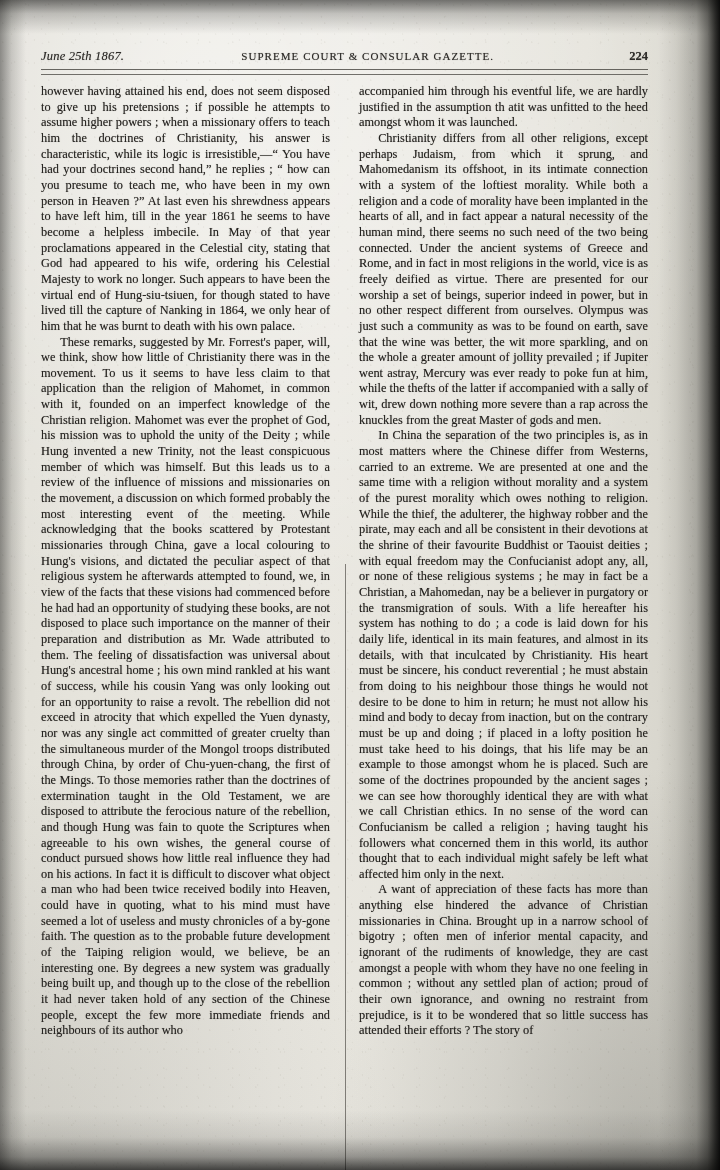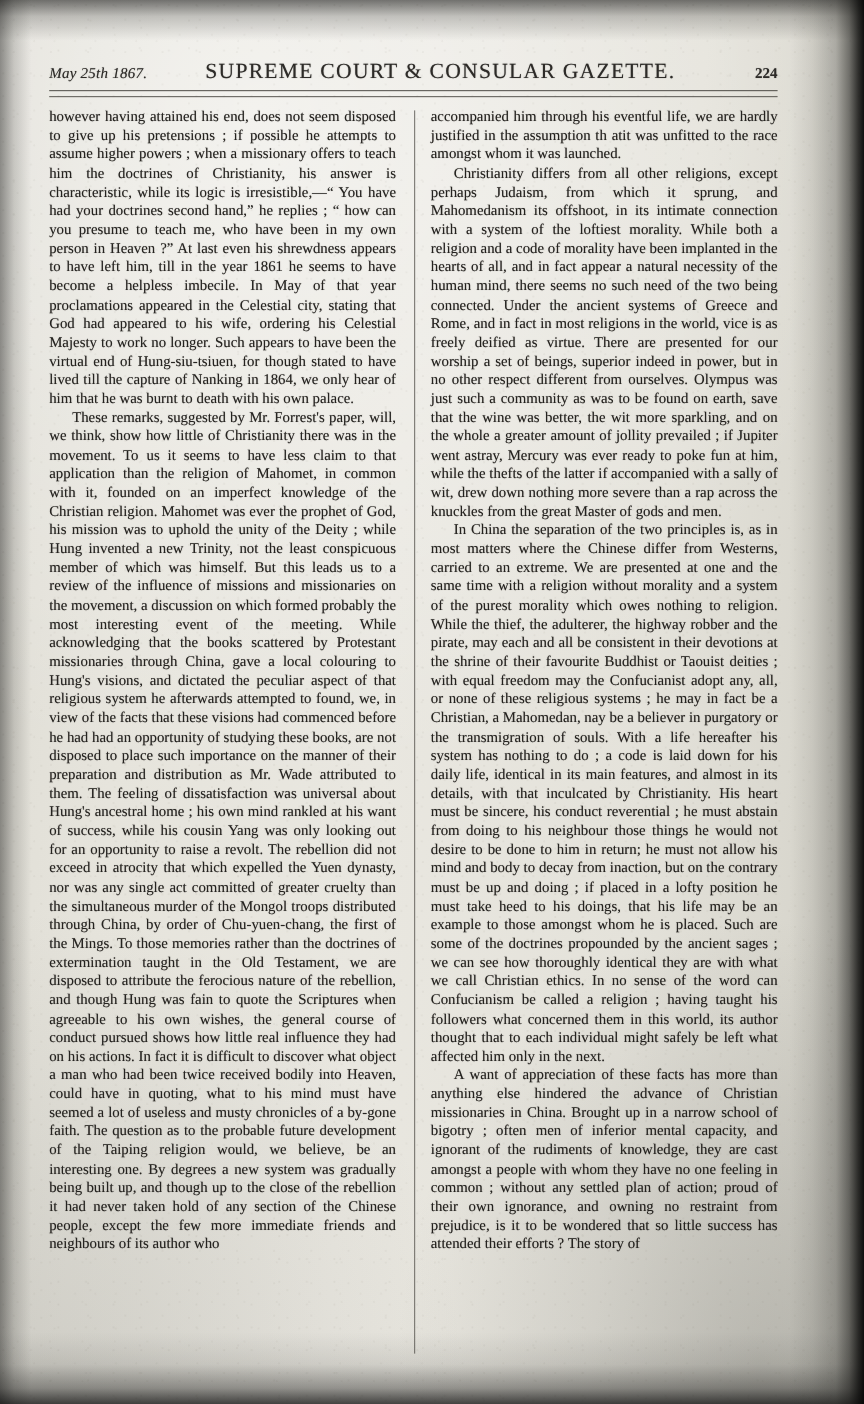--- a/index.html
+++ b/index.html
@@ -106,21 +106,21 @@
     color: #2d2b28;
   }
   #issue-date {
     font-style: italic;
     font-size: 12.5px;
     letter-spacing: 0.2px;
     white-space: nowrap;
     text-shadow: 0 0 0.8px rgba(60,58,54,0.55);
   }
   #masthead-title {
-    font-size: 18px;
+    font-size: 11px;
     letter-spacing: 1.05px;
     white-space: nowrap;
     margin-left: -18px;
     text-shadow: 0 0 0.9px rgba(60,58,54,0.6);
   }
   #page-number {
     font-size: 12.5px;
     font-weight: bold;
     white-space: nowrap;
     text-shadow: 0 0 0.8px rgba(60,58,54,0.55);
@@ -134,20 +134,21 @@
     border-top: 1.3px solid #4a4843;
     border-bottom: 1px solid #55534e;
     opacity: 0.82;
   }
 
   
   #columns {
     display: flex;
     margin-top: 9px;
     width: 100%;
+    align-items: center;
   }
   .column {
     width: 289px;
     color: #262421;
     font-size: 12.35px;
     line-height: 15.65px;
     text-align: justify;
     text-justify: inter-word;
     hyphens: none;
     text-shadow: 0 0 0.75px rgba(55,52,48,0.5);
@@ -184,40 +185,40 @@
 </head>
 <body>
 
 <div id="scan-page">
 
   <div id="paper-grain"></div>
 
   <div id="type-area">
 
     <div id="running-head">
-      <div id="issue-date">May 25th 1867.</div>
+      <div id="issue-date">June 25th 1867.</div>
       <div id="masthead-title">SUPREME COURT &amp; CONSULAR GAZETTE.</div>
       <div id="page-number">224</div>
     </div>
 
     <div id="head-rule"></div>
 
     <div id="columns">
 
       <div class="column" id="col-left">
         <p class="no-indent">however having attained his end, does not seem disposed to give up his pretensions ; if possible he attempts to assume higher powers ; when a missionary offers to teach him the doctrines of Christianity, his answer is characteristic, while its logic is irresistible,—“ You have had your doctrines second hand,” he replies ; “ how can you presume to teach me, who have been in my own person in Heaven ?”   At last even his shrewdness appears to have left him, till in the year 1861 he seems to have become a helpless imbecile. In May of that year proclamations appeared in the Celestial city, stating that God had appeared to his wife, ordering his Celestial Majesty to work no longer.  Such appears to have been the virtual end of Hung-siu-tsiuen, for though stated to have lived till the capture of Nanking in 1864, we only hear of him that he was burnt to death with his own palace.</p>
         <p>These remarks, suggested by Mr. Forrest's paper, will, we think, show how little of Christianity there was in the movement.  To us it seems to have less claim to that application than the religion of Mahomet, in common with it, founded on an imperfect knowledge of the Christian religion.  Mahomet was ever the prophet of God, his mission was to uphold the unity of the Deity ; while Hung invented a new Trinity, not the least conspicuous member of which was himself.   But this leads us to a review of the influence of missions and missionaries on the movement, a discussion on which formed probably the most interesting event of the meeting. While acknowledging that the books scattered by Protestant missionaries through China, gave a local colouring to Hung's visions, and dictated the peculiar aspect of that religious system he afterwards attempted to found, we, in view of the facts that these visions had commenced before he had had an opportunity of studying these books, are not disposed to place such importance on the manner of their preparation and distribution as Mr. Wade attributed to them. The feeling of dissatisfaction was universal about Hung's ancestral home ; his own mind rankled at his want of success, while his cousin Yang was only looking out for an opportunity to raise a revolt.  The rebellion did not exceed in atrocity that which expelled the Yuen dynasty, nor was any single act committed of greater cruelty than the simultaneous murder of the Mongol troops distributed through China, by order of Chu-yuen-chang, the first of the Mings. To those memories rather than the doctrines of extermination taught in the Old Testament, we are disposed to attribute the ferocious nature of the rebellion, and though Hung was fain to quote the Scriptures when agreeable to his own wishes, the general course of conduct pursued shows how little real influence they had on his actions. In fact it is difficult to discover what object a man who had been twice received bodily into Heaven, could have in quoting, what to his mind must have seemed a lot of useless and musty chronicles of a by-gone faith.  The question as to the probable future development of the Taiping religion would, we believe, be an interesting one.  By degrees a new system was gradually being built up, and though up to the close of the rebellion it had never taken hold of any section of the Chinese people, except the few more immediate friends and neighbours of its author who</p>
       </div>
 
       <div id="column-gap">
         <div id="column-rule"></div>
       </div>
 
       <div class="column" id="col-right">
-        <p class="no-indent">accompanied him through his eventful life, we are hardly justified in the assumption th atit was unfitted to the race amongst whom it was launched.</p>
+        <p class="no-indent">accompanied him through his eventful life, we are hardly justified in the assumption th atit was unfitted to the heed amongst whom it was launched.</p>
         <p>Christianity differs from all other religions, except perhaps Judaism, from which it sprung, and Mahomedanism its offshoot, in its intimate connection with a system of the loftiest morality. While both a religion and a code of morality have been implanted in the hearts of all, and in fact appear a natural necessity of the human mind, there seems no such need of the two being connected.  Under the ancient systems of Greece and Rome, and in fact in most religions in the world, vice is as freely deified as virtue.   There are presented for our worship a set of beings, superior indeed in power, but in no other respect different from ourselves.  Olympus was just such a community as was to be found on earth, save that the wine was better, the wit more sparkling, and on the whole a greater amount of jollity prevailed ; if Jupiter went astray, Mercury was ever ready to poke fun at him, while the thefts of the latter if accompanied with a sally of wit, drew down nothing more severe than a rap across the knuckles from the great Master of gods and men.</p>
         <p>In China the separation of the two principles is, as in most matters where the Chinese differ from Westerns, carried to an extreme.   We are presented at one and the same time with a religion without morality and a system of the purest morality which owes nothing to religion.  While the thief, the adulterer, the highway robber and the pirate, may each and all be consistent in their devotions at the shrine of their favourite Buddhist or Taouist deities ; with equal freedom may the Confucianist adopt any, all, or none of these religious systems ; he may in fact be a Christian, a Mahomedan, nay be a believer in purgatory or the transmigration of souls.  With a life hereafter his system has nothing to do ; a code is laid down for his daily life, identical in its main features, and almost in its details, with that inculcated by Christianity.  His heart must be sincere, his conduct reverential ; he must abstain from doing to his neighbour those things he would not desire to be done to him in return; he must not allow his mind and body to decay from inaction, but on the contrary must be up and doing ; if placed in a lofty position he must take heed to his doings, that his life may be an example to those amongst whom he is placed. Such are some of the doctrines propounded by the ancient sages ; we can see how thoroughly identical they are with what we call Christian ethics.  In no sense of the word can Confucianism be called a religion ; having taught his followers what concerned them in this world, its author thought that to each individual might safely be left what affected him only in the next.</p>
         <p>A want of appreciation of these facts has more than anything else hindered the advance of Christian missionaries in China.   Brought up in a narrow school of bigotry ; often men of inferior mental capacity, and ignorant of the rudiments of knowledge, they are cast amongst a people with whom they have no one feeling in common ; without any settled plan of action; proud of their own ignorance, and owning no restraint from prejudice, is it to be wondered that so little success has attended their efforts ?   The story of</p>
       </div>
 
     </div>
   </div>
 
   <div id="top-shadow"></div>
   <div id="left-shadow"></div>

